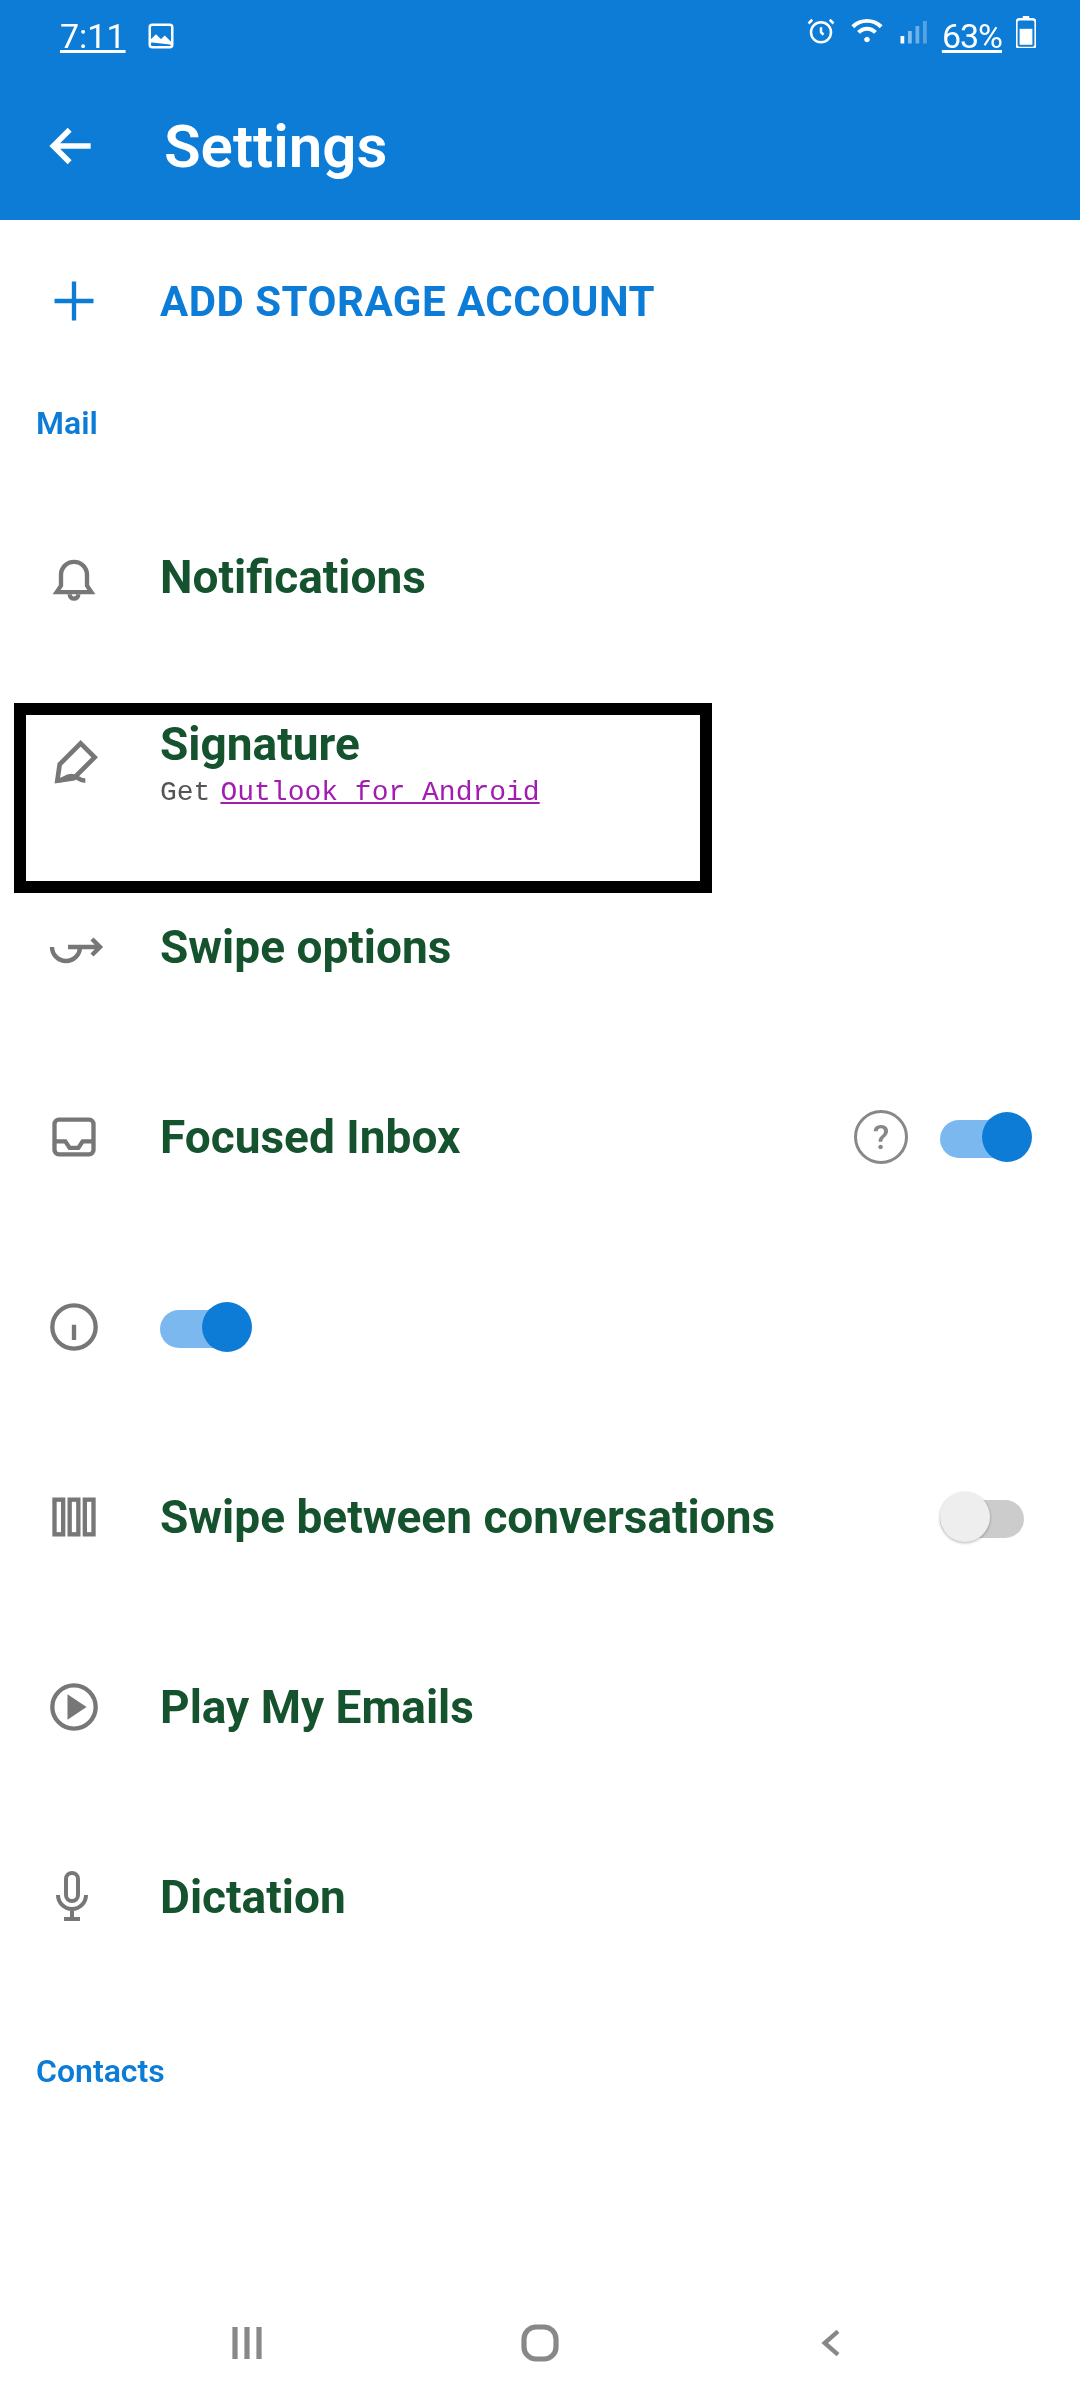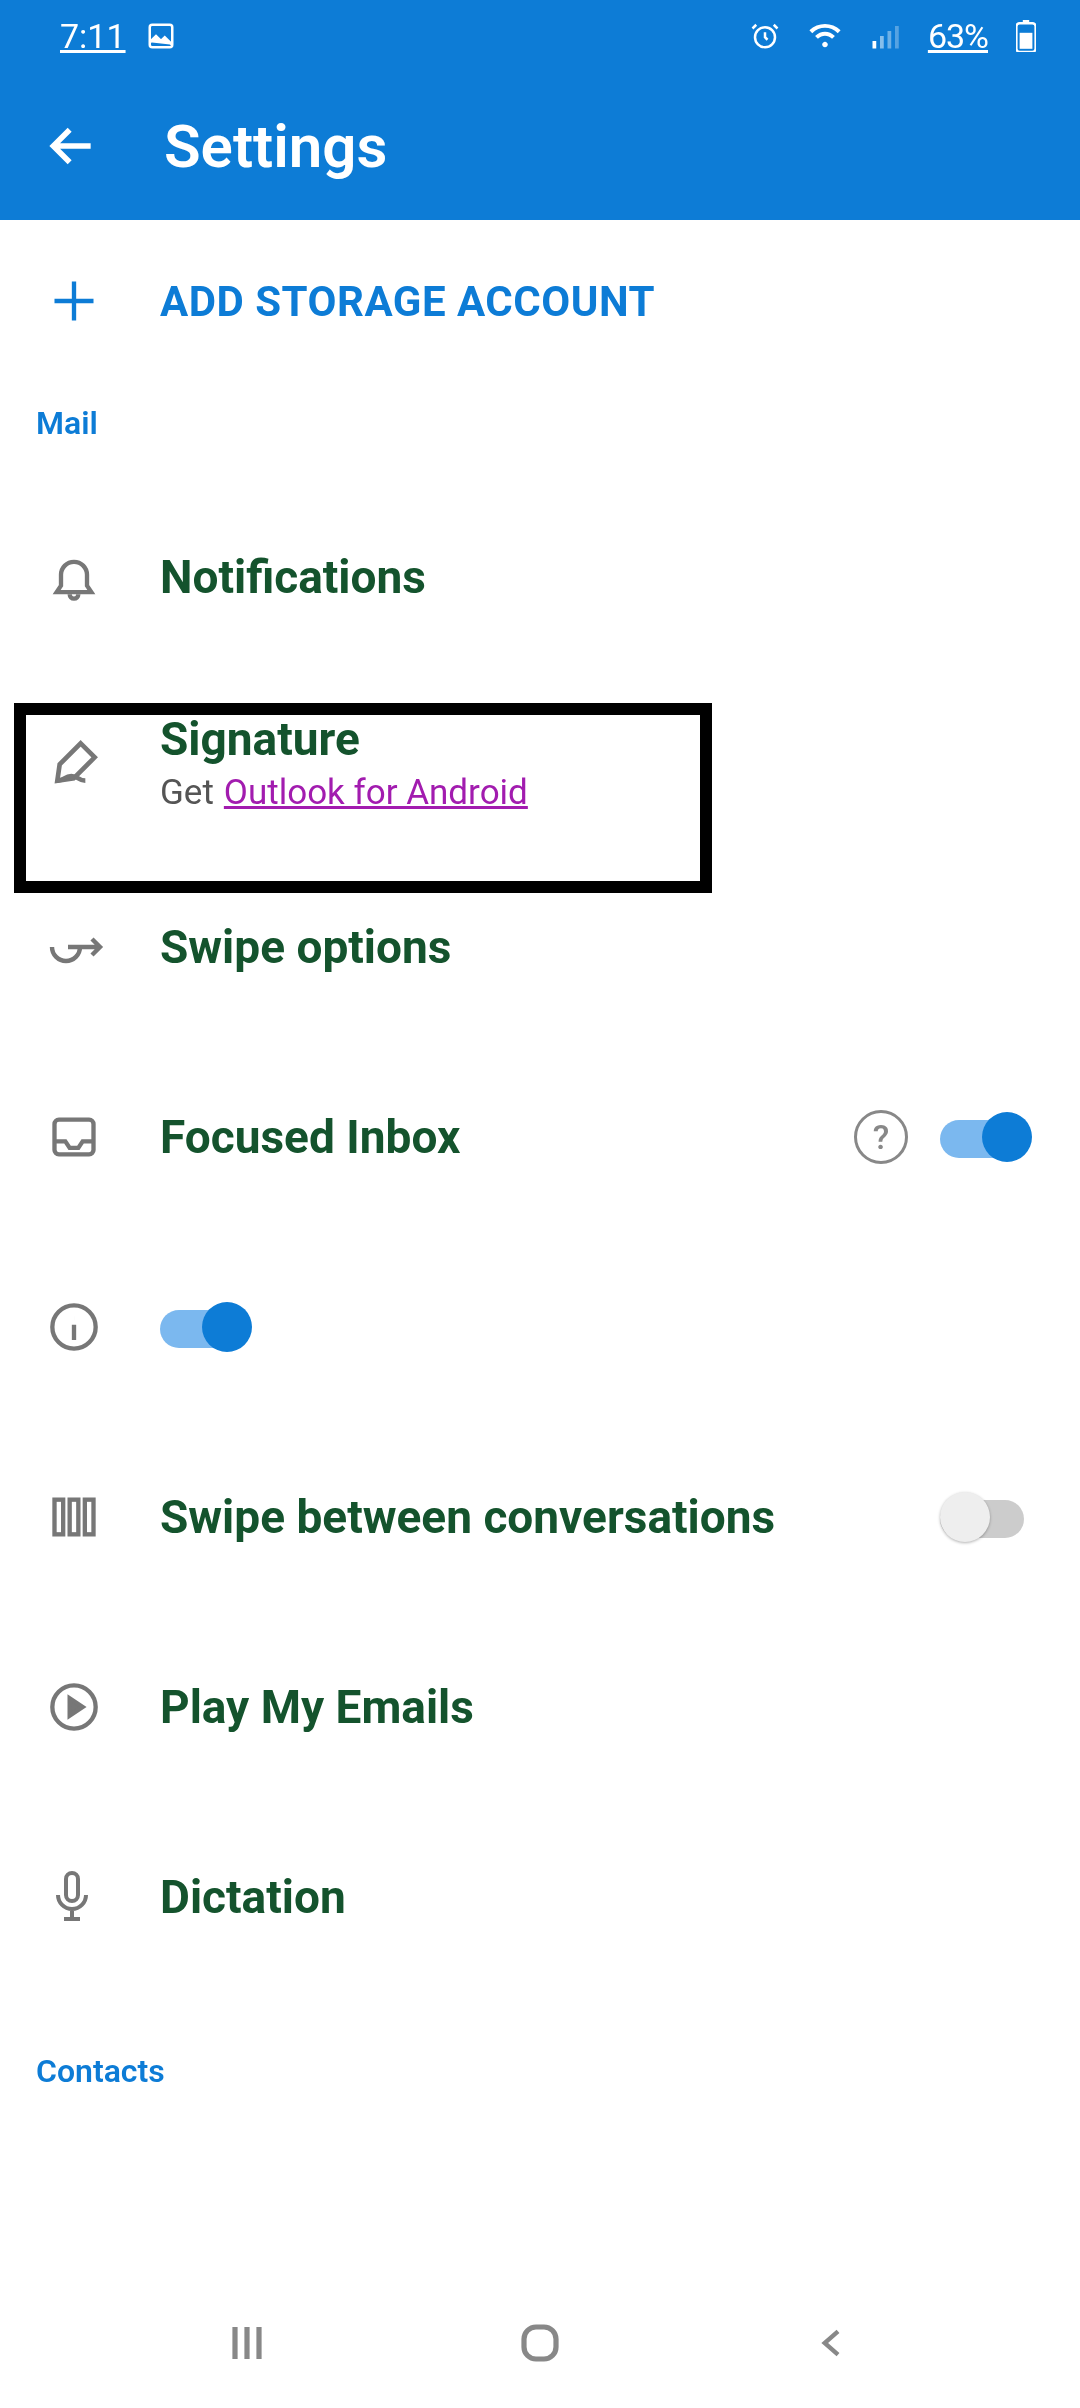--- a/index.html
+++ b/index.html
@@ -15,21 +15,21 @@
       height: 72px;
       background: #0d7cd6;
       color: #fff;
       display: flex;
       align-items: center;
       padding: 0 44px 0 60px;
       font-size: 34px;
       text-decoration: underline;
     }
     .statusbar .left { display: flex; align-items: center; gap: 20px; }
-    .statusbar .right { margin-left: auto; display: flex; align-items: center; gap: 28px; }
+    .statusbar .right { margin-left: auto; display: flex; align-items: flex-start; gap: 14px; }
     .statusbar .batt { font-size: 34px; letter-spacing: -1px;}
     .appbar {
       height: 148px;
       background: #0d7cd6;
       display: flex;
       align-items: center;
       padding: 0 40px;
       gap: 60px;
     }
     .back-arrow { width: 64px; height: 64px; display:flex; align-items:center; justify-content:center;}
@@ -50,21 +50,21 @@
     }
     .add-row { min-height: 144px; padding-top:18px;}
     .add-label { color: #0d7cd6; font-size: 42px; font-weight: 700; letter-spacing: 0.5px;}
     .section-header {
       color: #0d7cd6;
       font-size: 32px;
       font-weight: 600;
       padding: 40px 48px 10px 36px;
     }
     .row-title { font-size: 46px; color: #14532d; font-weight: bold; }
-    .row-sub { font-size: 35px; color: #555; display:flex; gap:10px; align-items:baseline;}
+    .row-sub { font-size: 28px; color: #555; display:flex; gap:10px; align-items:baseline;font-family:Liberation Mono, monospace;}
     .row-sub .link { color: #a21caf; text-decoration: underline; }
     .row-text { display:flex; flex-direction:column; gap:6px; flex:1;}
     .highlight-box {
       position: absolute;
       left: 14px;
       top: 703px;
       width: 698px;
       height: 190px;
       border: 12px solid #000;
       pointer-events: none;

